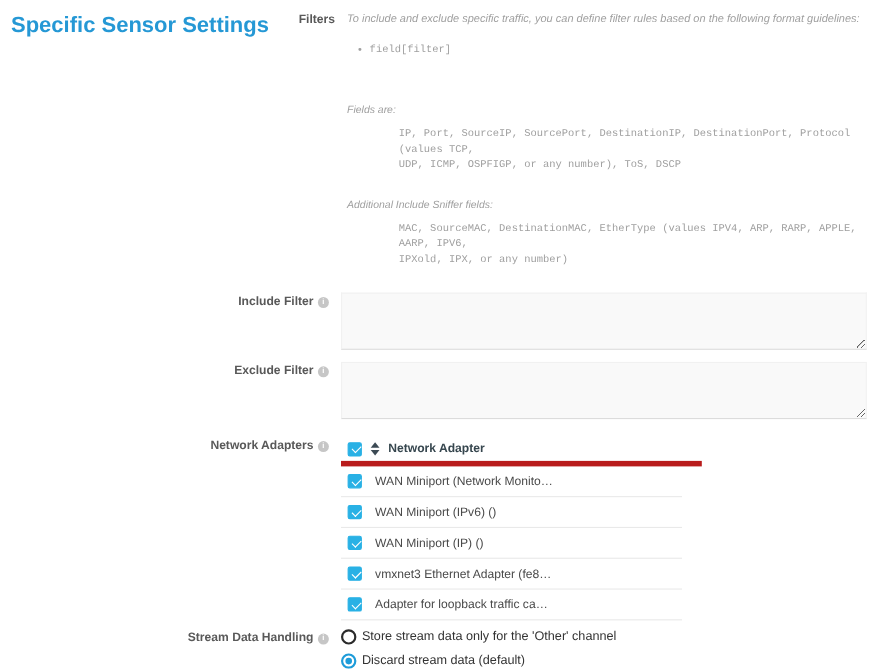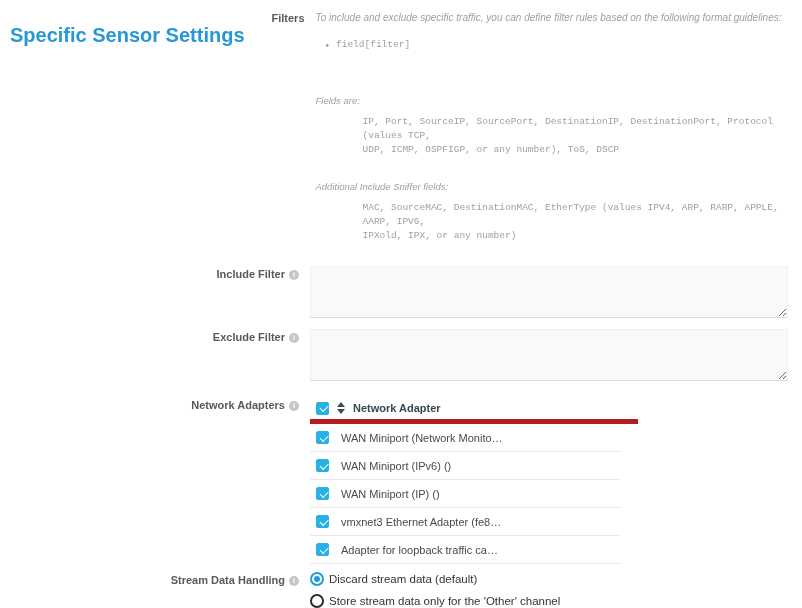--- a/index.html
+++ b/index.html
@@ -1,20 +1,20 @@
 <!DOCTYPE html>
 <html><head>
 <meta charset="utf-8">
 <style>
   * { box-sizing: border-box; margin: 0; padding: 0; }
   html, body { width: 802px; height: 608px; background: #ffffff; overflow: hidden; }
   body { font-family: "Liberation Sans", sans-serif; position: relative; }
 
   .page-title {
-    position: absolute; top: 24px; left: 10px;
+    position: absolute; top: 12px; left: 10px;
     font-size: 20px; font-weight: 600; color: #2598d5;
   }
 
   .form { position: absolute; top: 0; left: 0; width: 802px; }
 
   .row { display: flex; align-items: flex-start; }
   .lbl {
     width: 310px; flex: none; text-align: right; padding-right: 11px;
     font-size: 11px; font-weight: bold; color: #595959; padding-top: 2px;
     white-space: nowrap;
@@ -197,24 +197,24 @@
       </div>
     </div>
   </div>
 
   <div class="row row-stream">
     <div class="lbl">
       <span>Stream Data Handling</span><span class="info-icon">i</span>
     </div>
     <div class="content">
       <div class="radio-row">
+        <span class="radio"></span>
+        <span class="radio-label">Store stream data only for the 'Other' channel</span>
+      </div>
+      <div class="radio-row">
         <span class="radio on"></span>
         <span class="radio-label">Discard stream data (default)</span>
       </div>
-      <div class="radio-row">
-        <span class="radio"></span>
-        <span class="radio-label">Store stream data only for the 'Other' channel</span>
-      </div>
 
     </div>
   </div>
 
 </div>
 
 </body></html>

